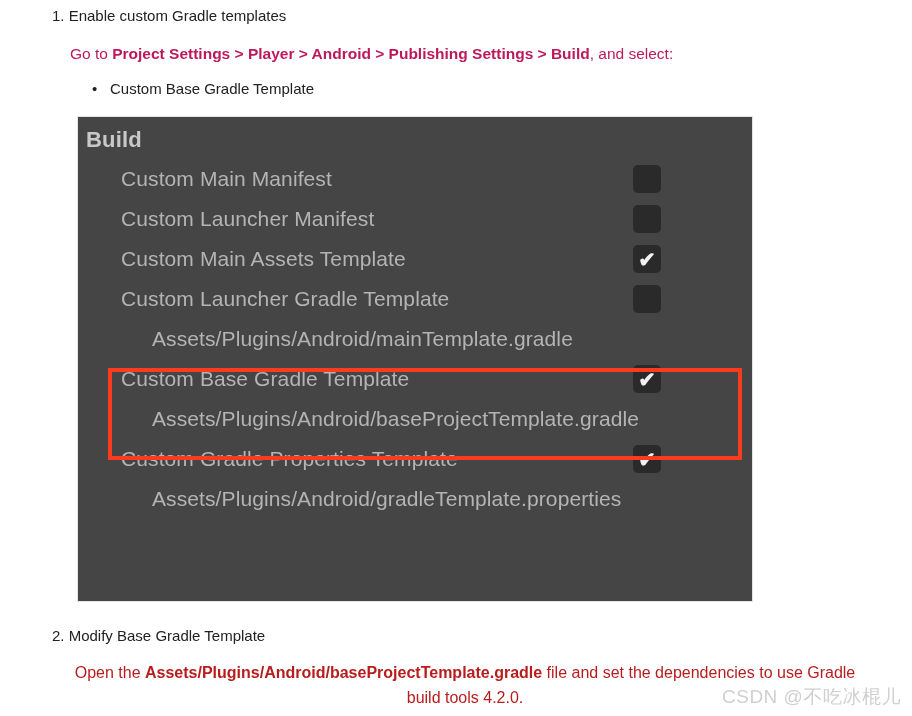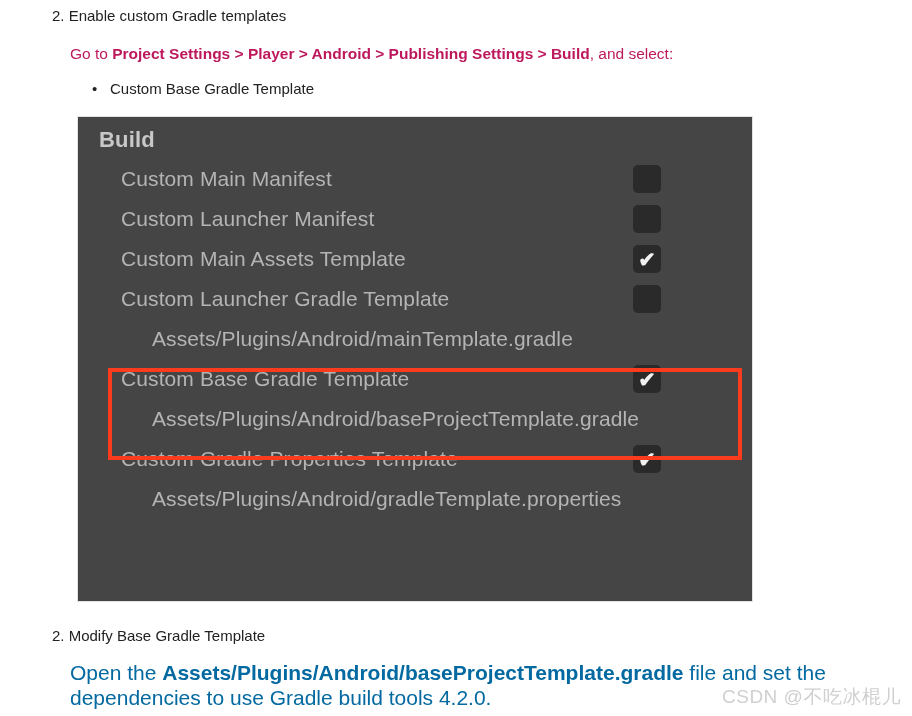--- a/index.html
+++ b/index.html
@@ -60,41 +60,42 @@
   .step-2 {
     position: absolute;
     left: 52px;
     top: 626px;
   }
   .para-2 {
     position: absolute;
     left: 70px;
     top: 660px;
     width: 790px;
-    font-size: 21px;
+    font-size: 16px;
     line-height: 25px;
-    color: #0369a1;
+    color: #b91c1c;
+    text-align: center;
   }
   .para-2 b { font-weight: bold; }
 
   
   .unity-panel {
     position: absolute;
     left: 77px;
     top: 116px;
     width: 676px;
     height: 486px;
     background: #454545;
     border: 1px solid #e2e2e2;
     box-sizing: border-box;
     overflow: hidden;
   }
   .panel-title {
     position: absolute;
-    left: 21px;
+    left: 8px;
     top: 10px;
     font-size: 22px;
     font-weight: bold;
     color: #c8c8c8;
     letter-spacing: 0.2px;
   }
 
   .rows {
     position: absolute;
     left: 0;
@@ -161,21 +162,21 @@
     color: #d0d0d0;
     white-space: nowrap;
     letter-spacing: 0.5px;
   }
 </style>
 </head>
 <body>
 
 <div class="doc">
 
-  <div class="step-line step-1">2. Enable custom Gradle templates</div>
+  <div class="step-line step-1">1. Enable custom Gradle templates</div>
 
   <div class="goto-line">
     <span>Go to </span><b>Project Settings &gt; Player &gt; Android &gt; Publishing Settings &gt; Build</b><span>, and select:</span>
   </div>
 
   <div class="bullet-row">
     <span class="bullet-dot">•</span><span>Custom Base Gradle Template</span>
   </div>
 
   <div class="unity-panel">

